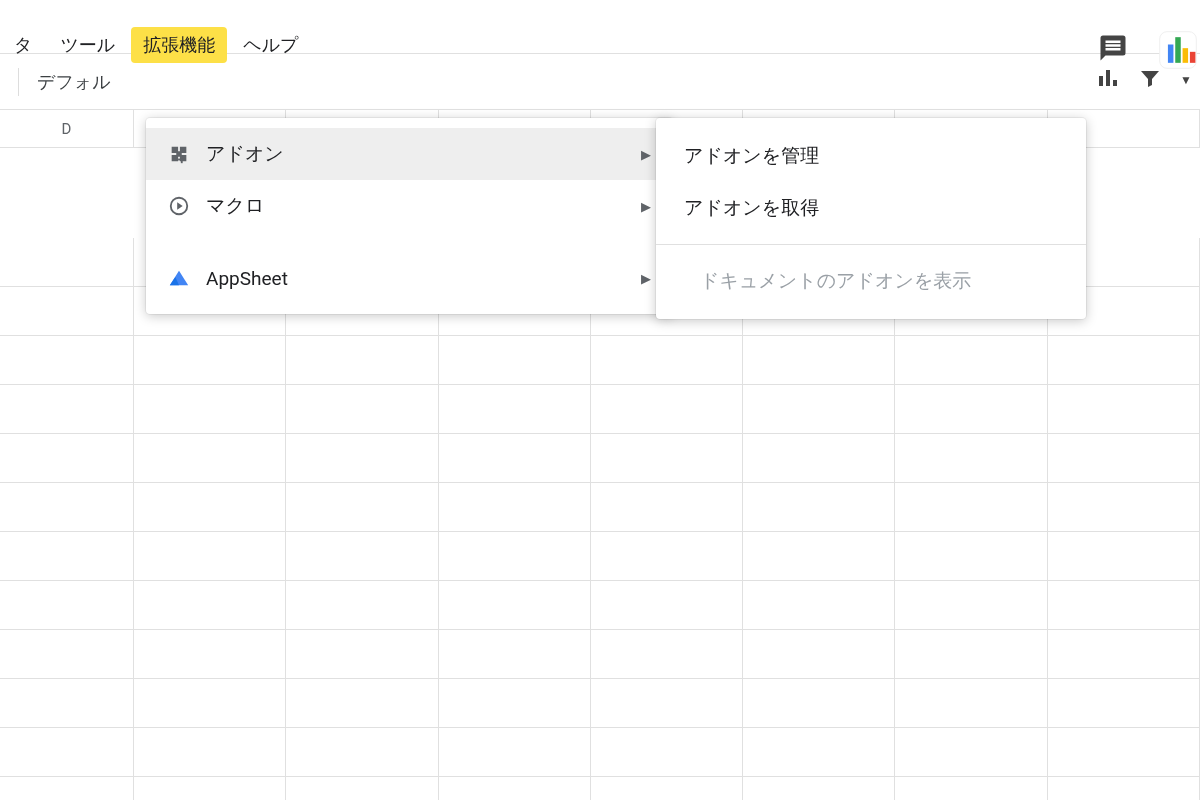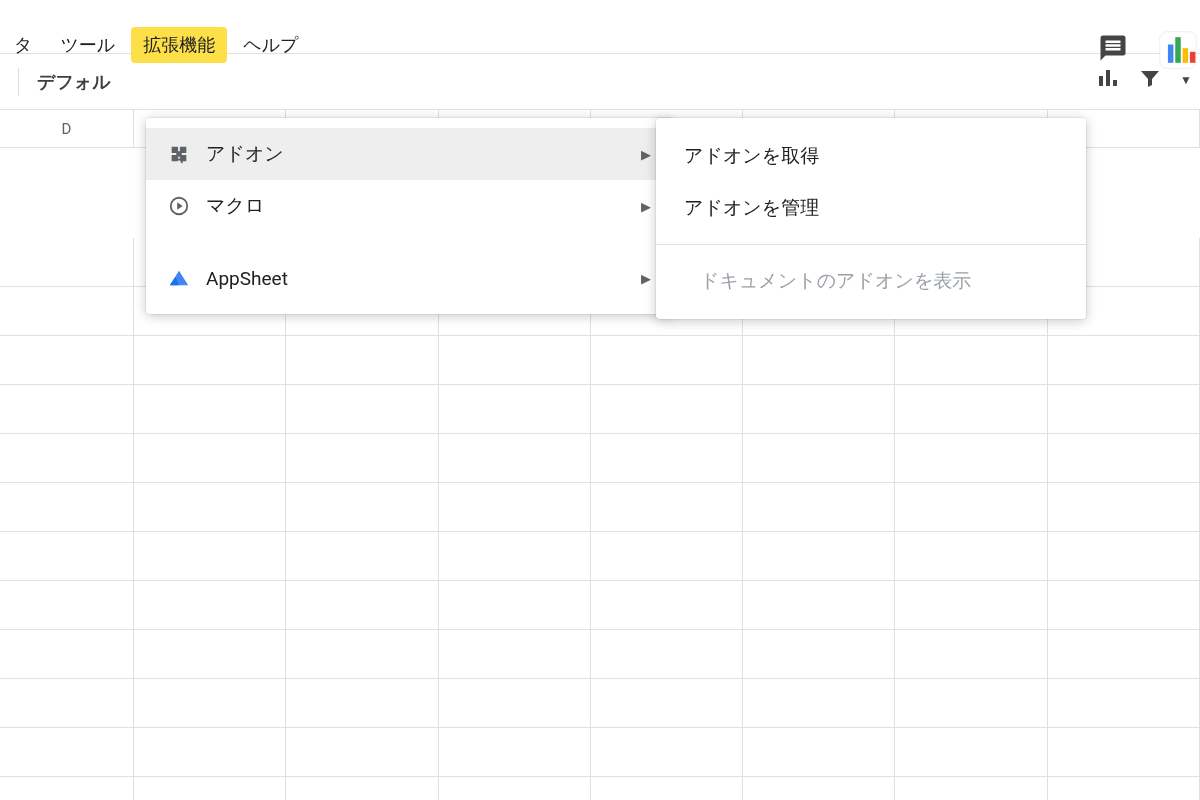--- a/index.html
+++ b/index.html
@@ -49,21 +49,21 @@
   align-items: center;
   padding-left: 18px;
   border-bottom: 1px solid #e0e0e0;
   color: #202124;
   font-size: 18px;
   position: relative;
 }
 .toolbar .divider {
   width: 1px; height: 28px; background: #ddd; margin-right: 18px;
 }
-.toolbar-label { font-size: 18px; color: #3c4043; font-weight: bold; }
+.toolbar-label { font-size: 18px; color: #3c4043; }
 .toolbar-right {
   position: absolute;
   right: 8px;
   top: 12px;
   display: flex;
   align-items: center;
   gap: 18px;
   color: #444;
 }
 .col-headers {
@@ -368,22 +368,22 @@
         <path d="M2 20l6-9 4 9H2z" fill="#1a73e8"></path>
       </svg>
     </span>
     <span>AppSheet</span>
     <span class="dd-arrow">▶</span>
   </div>
 </div>
 
 <div class="submenu">
   <div class="sub-item">
+    <span>アドオンを管理</span>
+  </div>
+  <div class="sub-item">
     <span>アドオンを取得</span>
-  </div>
-  <div class="sub-item">
-    <span>アドオンを管理</span>
   </div>
   <div class="sub-sep"></div>
   <div class="sub-item disabled">
     <span>ドキュメントのアドオンを表示</span>
   </div>
 </div>
 
 </body></html>

